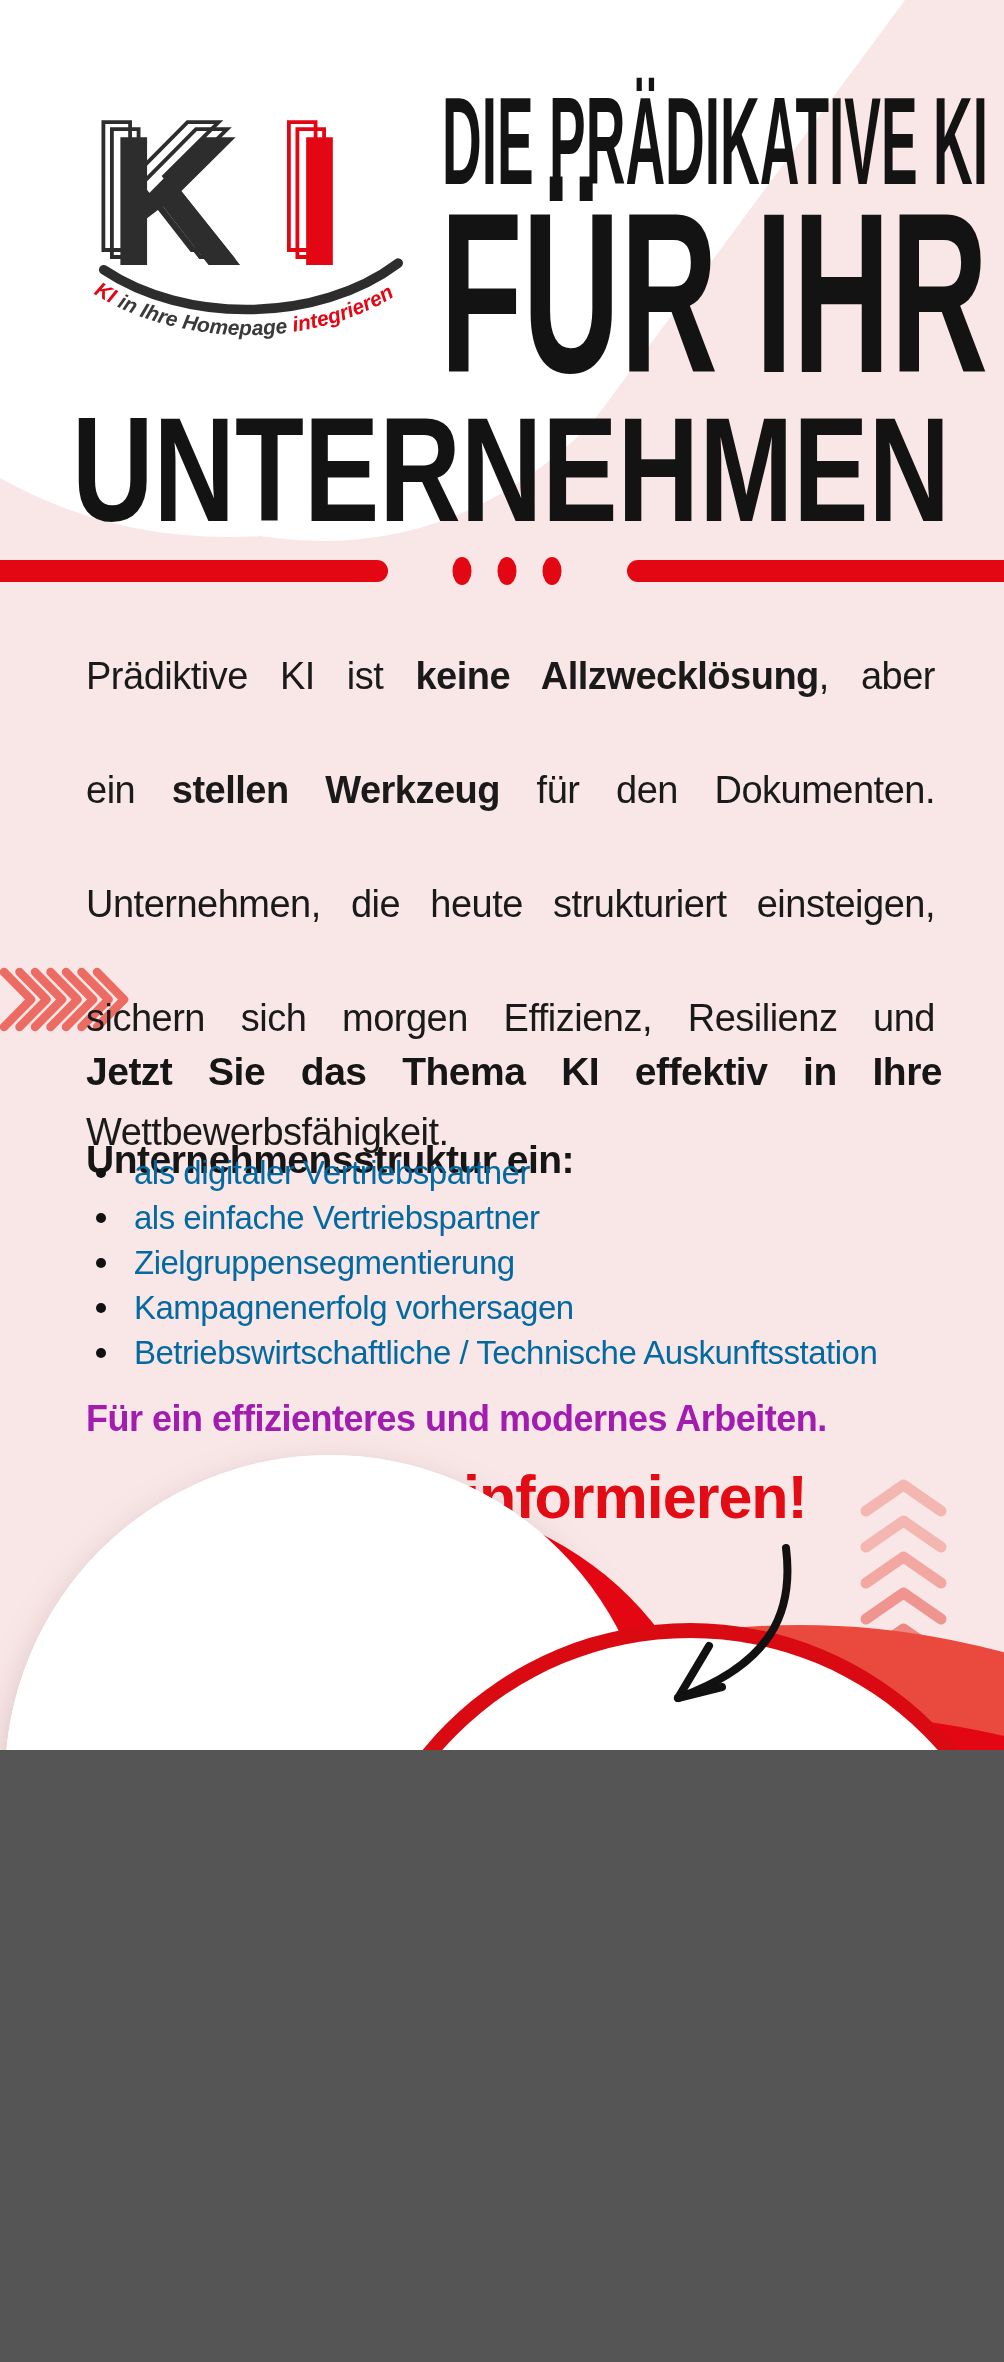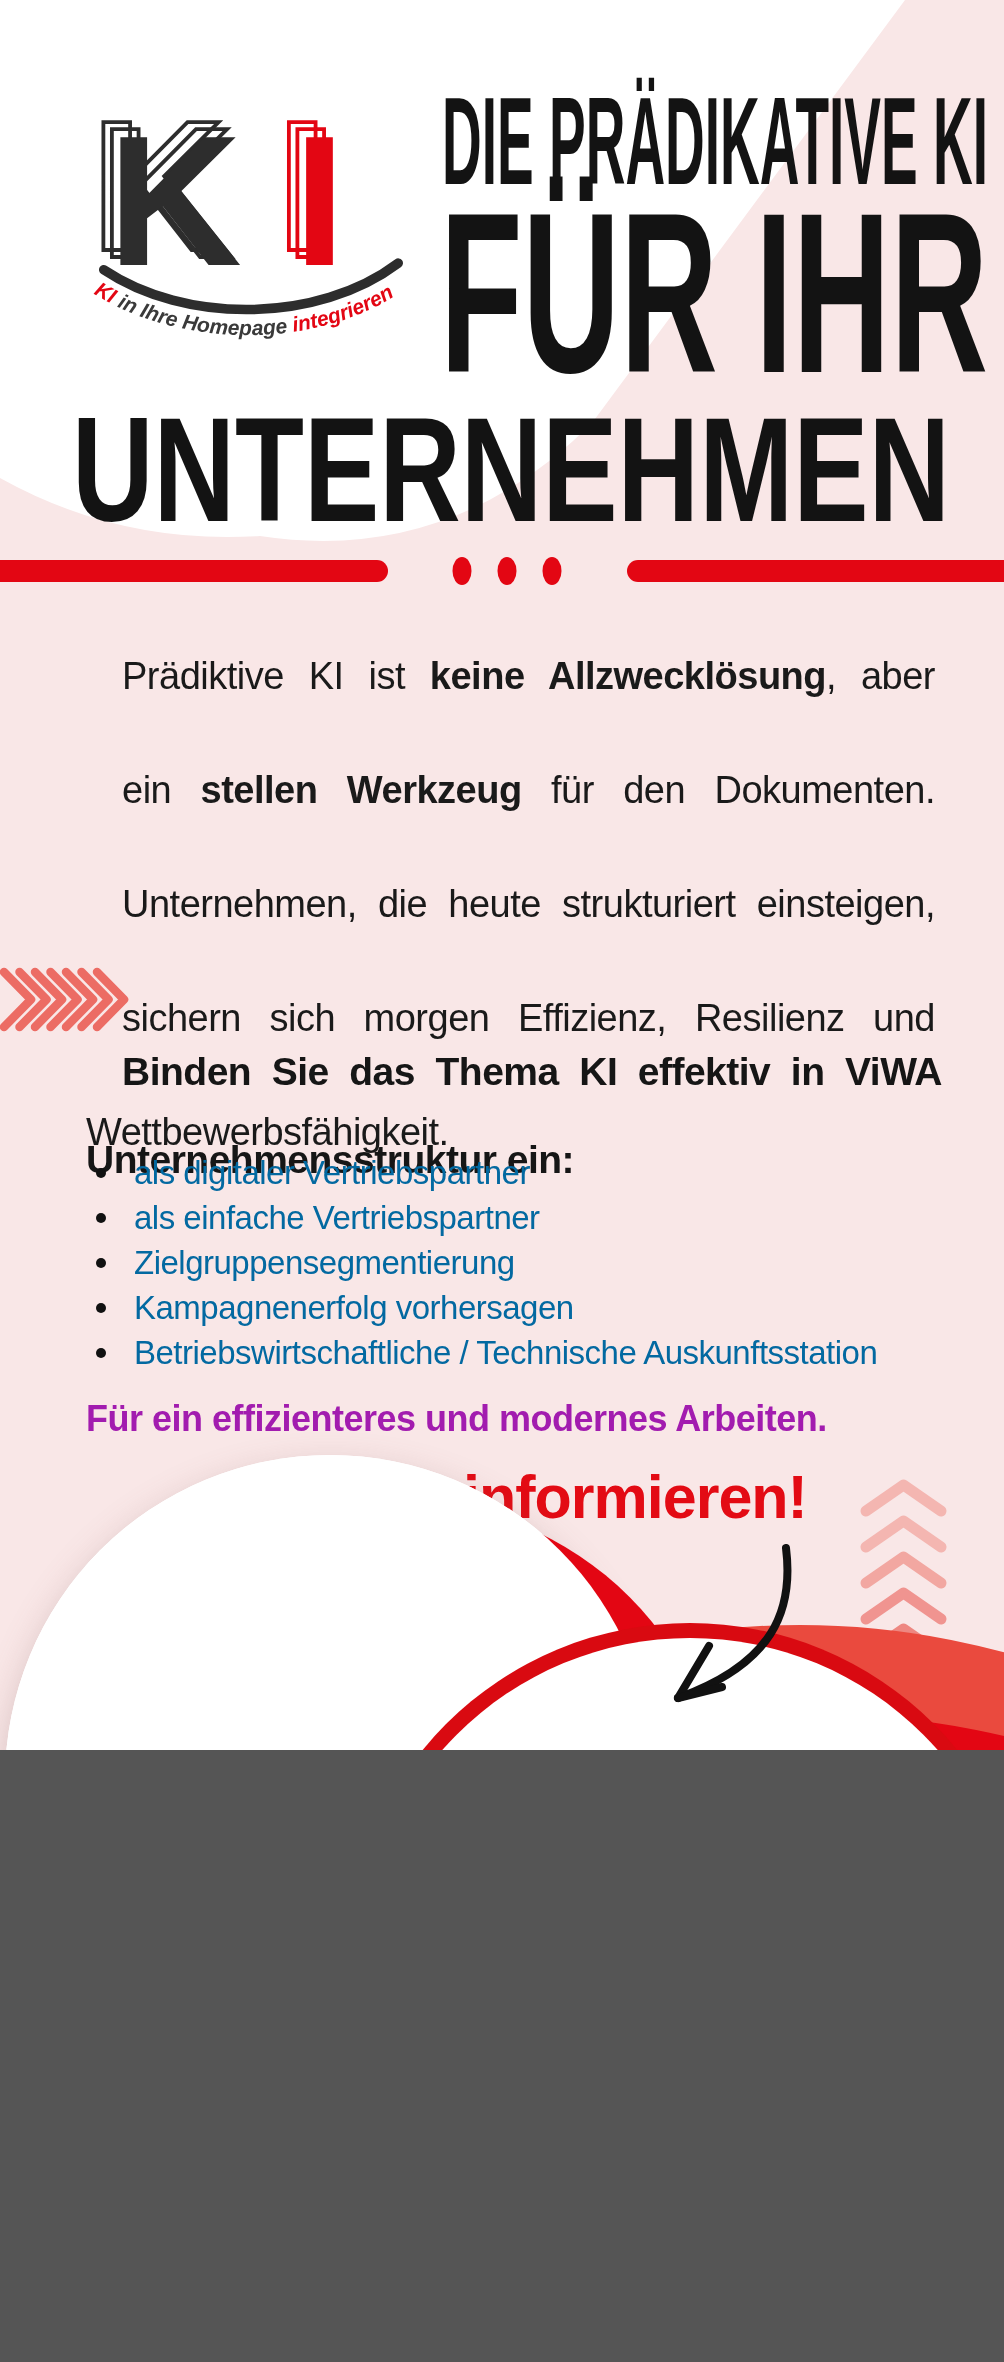--- a/index.html
+++ b/index.html
@@ -5,21 +5,21 @@
   html,body{margin:0;padding:0;background:#555;}
   .poster{position:relative;width:1004px;height:1750px;overflow:hidden;background:#f9e7e7;
           font-family:"Liberation Sans",sans-serif;}
   .layer{position:absolute;left:0;top:0;width:1004px;height:2362px;}
   svg.layer{display:block;}
   .nohit{pointer-events:none;}
 
   
   .intro{position:absolute;left:86px;top:648px;width:849px;font-size:38px;line-height:57px;
          color:#1a1a1a;letter-spacing:-0.5px;}
-  .jline{text-align:justify;margin-left:36px;}
+  .jline{text-align:justify;}
   .jline::after{content:"";display:inline-block;width:100%;height:0;}
   .b{font-weight:bold;}
 
   .cta-heading{position:absolute;left:86px;top:1050px;width:856px;font-size:39px;font-weight:bold;
                line-height:44px;color:#161616;letter-spacing:-0.5px;}
   .bullets{position:absolute;left:86px;top:1150px;width:880px;}
   .bullet-row{display:flex;align-items:center;height:45px;font-size:33px;color:#0369a1;letter-spacing:-0.5px;}
   .dot{width:10px;height:10px;border-radius:50%;background:#111;margin:0 28px 0 10px;flex:none;}
   .benefit{position:absolute;left:86px;top:1398px;width:870px;font-size:36px;font-weight:bold;
            color:#a21caf;letter-spacing:-0.5px;}
@@ -137,21 +137,21 @@
   <div class="layer nohit">
     <div class="intro">
       <div class="jline"><span>Prädiktive KI ist </span><span class="b">keine Allzwecklösung</span><span>, aber</span></div>
       <div class="jline"><span>ein </span><span class="b">stellen Werkzeug</span><span> für den Dokumenten.</span></div>
       <div class="jline">Unternehmen, die heute strukturiert einsteigen,</div>
       <div class="jline">sichern sich morgen Effizienz, Resilienz und</div>
       <div>Wettbewerbsfähigkeit.</div>
     </div>
 
     <div class="cta-heading">
-      <div class="jline">Binden Sie das Thema KI effektiv in ViWA</div>
+      <div class="jline">Jetzt Sie das Thema KI effektiv in Ihre</div>
       <div>Unternehmensstruktur ein:</div>
     </div>
 
     <div class="bullets">
       <div class="bullet-row">
           <span class="dot"></span>
           <span>als digitaler Vertriebspartner</span>
         </div>
       <div class="bullet-row">
           <span class="dot"></span>

